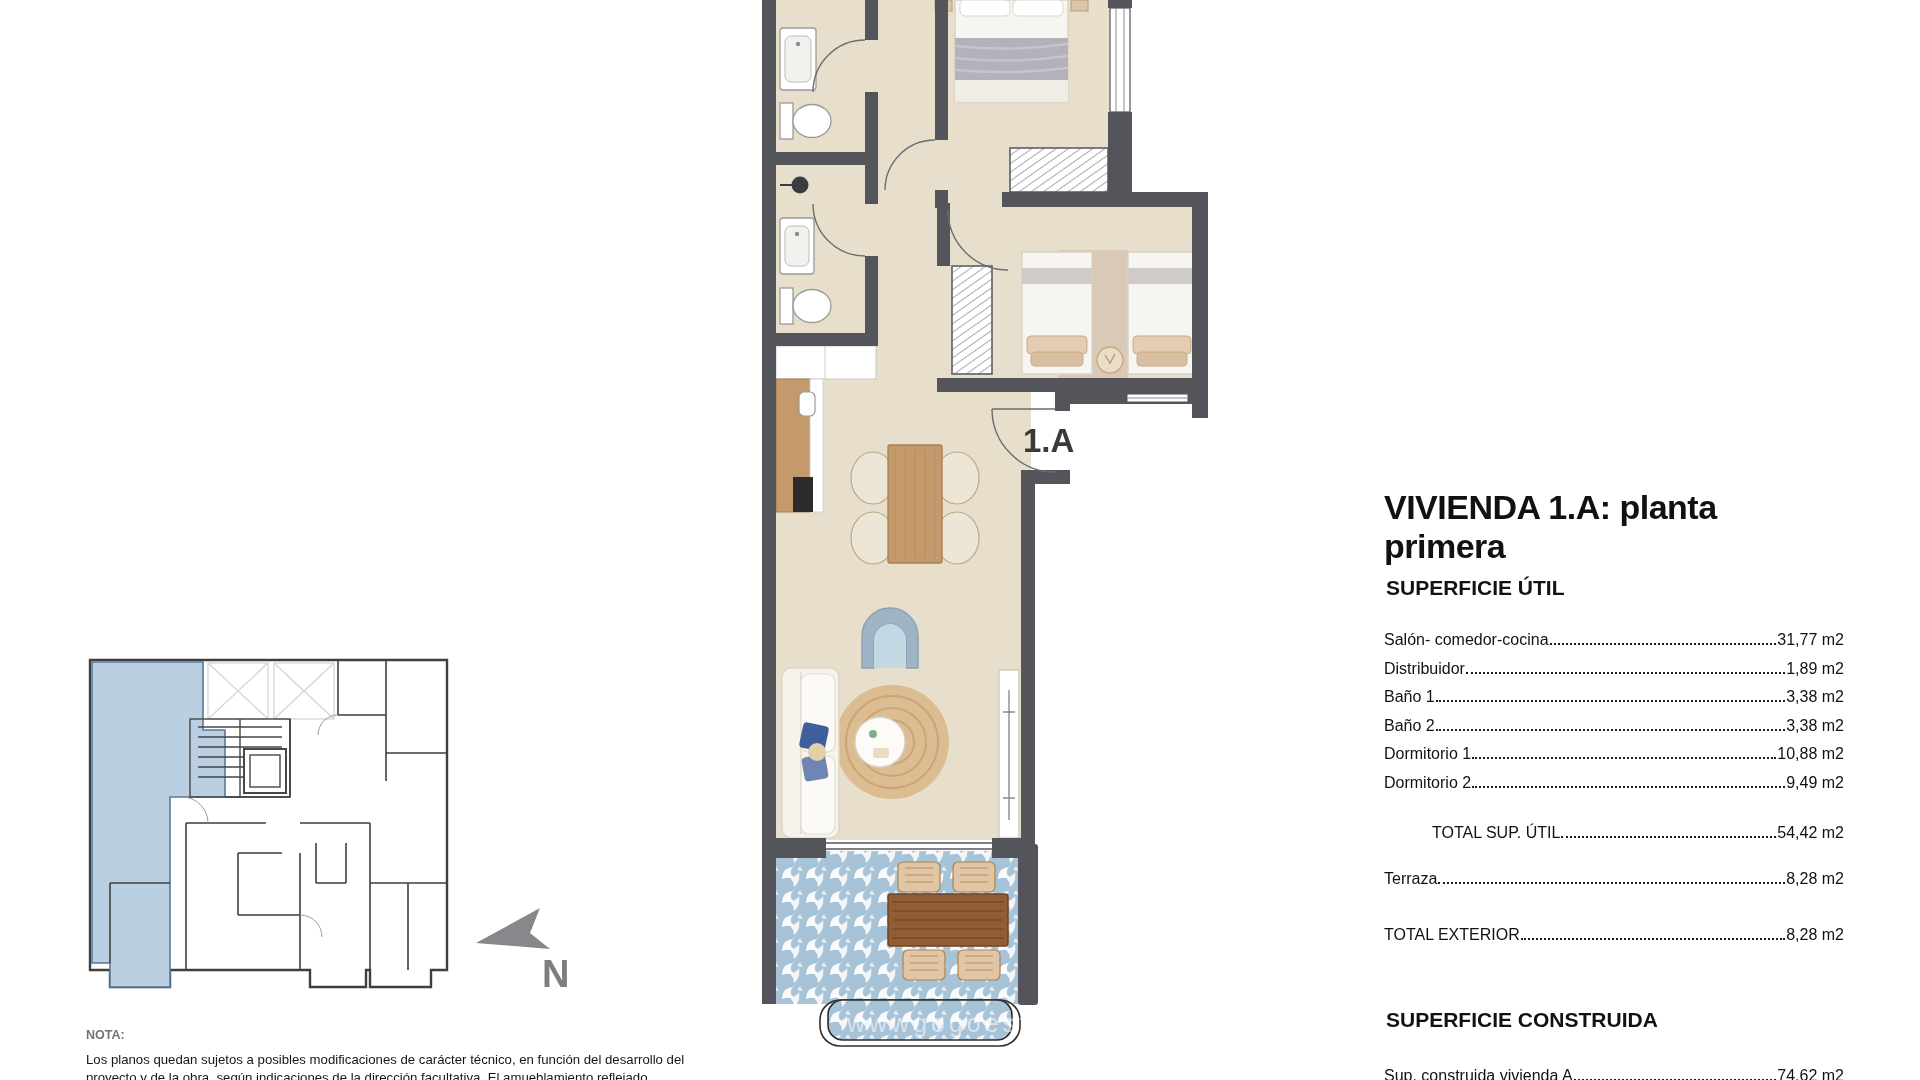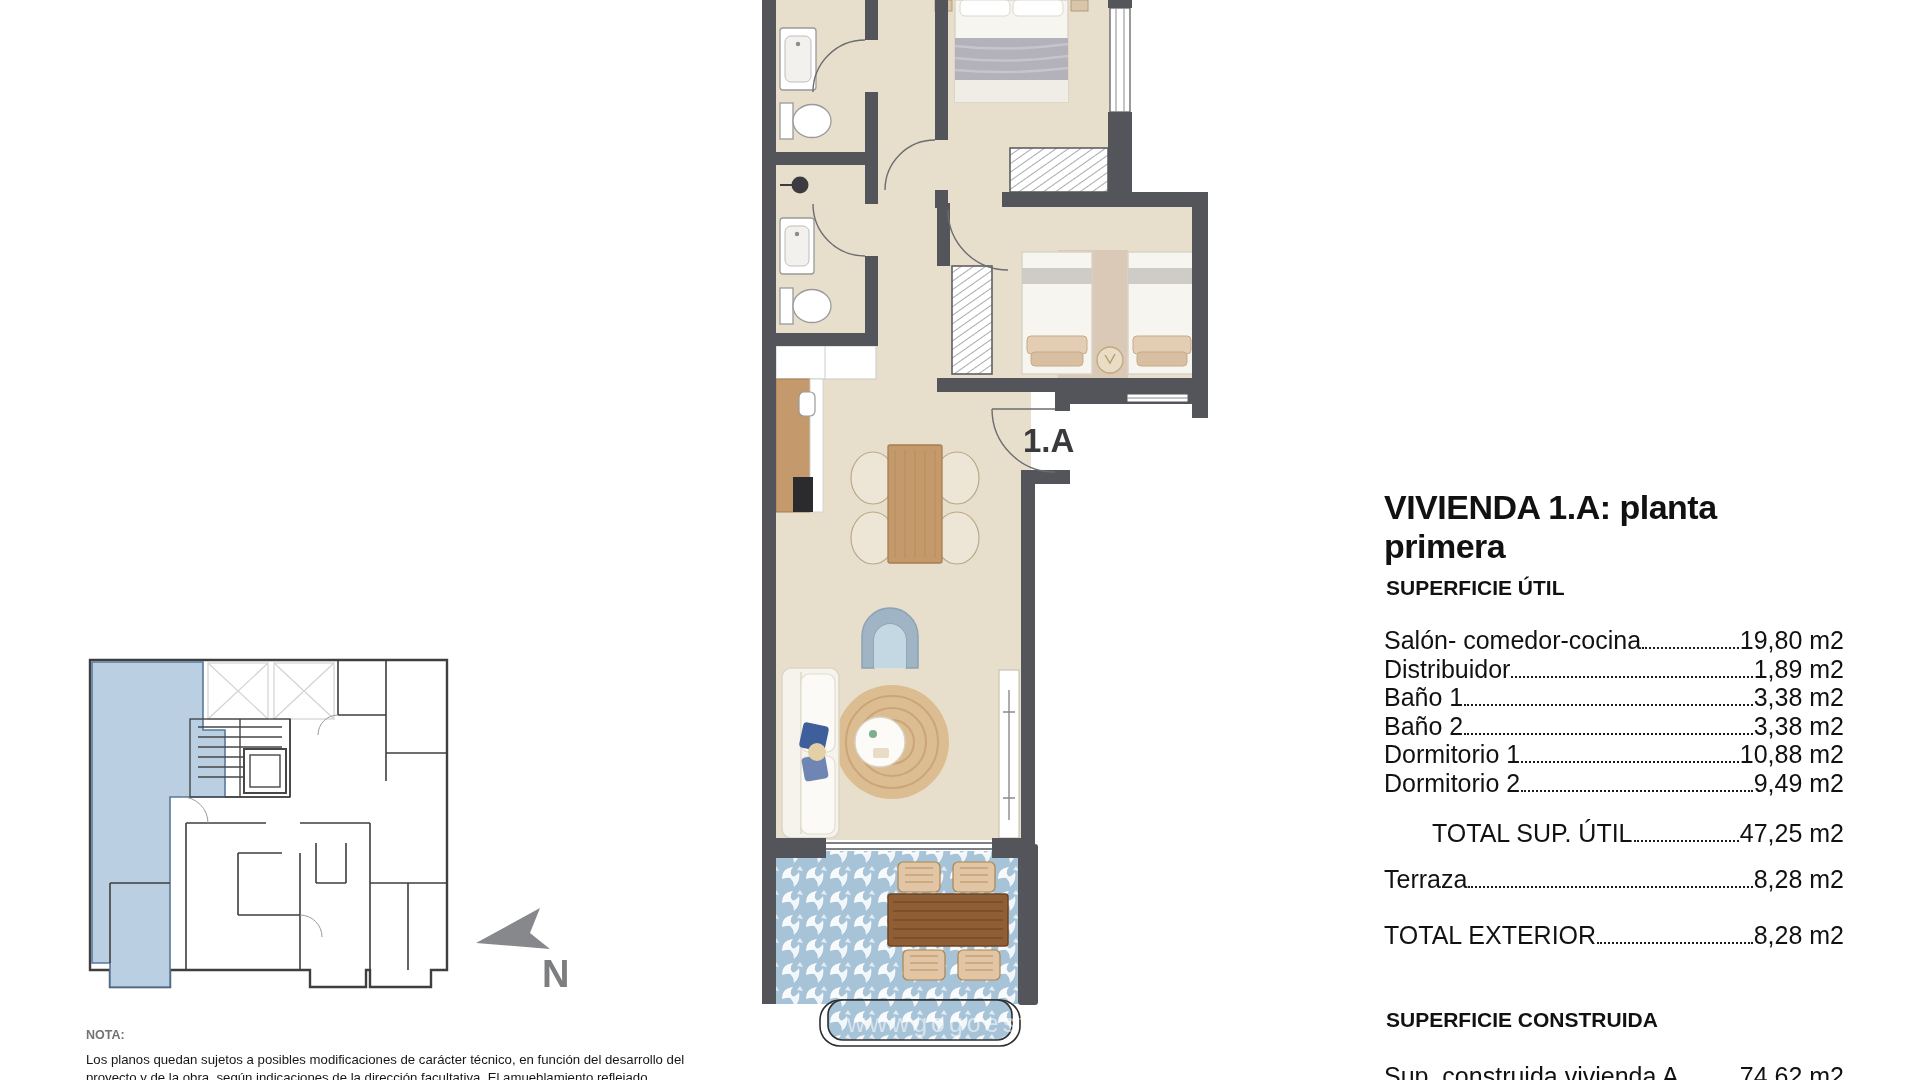--- a/index.html
+++ b/index.html
@@ -6,21 +6,21 @@
   #stage{position:relative;width:1920px;height:1080px;background:#ffffff;overflow:hidden;
          font-family:"Liberation Sans", sans-serif;color:#151515;}
   .abs{position:absolute;}
 
   
   #specs{left:1384px;top:488px;width:460px;}
   #specs h1{font-size:34px;font-weight:700;letter-spacing:-0.5px;margin:0;color:#111;}
   #specs h2{font-size:21px;font-weight:600;margin:10px 0 0 2px;color:#111;}
   #specs h2.construida{margin-top:58px;}
   .rows{margin-top:26px;}
-  .row{display:flex;align-items:baseline;font-size:25px;line-height:28.5px;color:#111;}
+  .row{display:flex;align-items:baseline;font-size:16px;line-height:28.5px;color:#111;}
   .row .lead{flex:1;border-bottom:2.6px dotted #1b1b1b;margin:0 1px 4px 1px;min-width:18px;}
   .row .val{white-space:nowrap;}
   .row.total{margin-top:22px;margin-left:48px;}
   .row.terraza{margin-top:17px;}
   .row.exterior{margin-top:28px;}
   .row.constr{margin-top:30px;justify-content:center;}
 
   
   #nota{left:86px;top:1028px;width:640px;height:52px;overflow:hidden;}
   #nota .nh{font-size:12.5px;font-weight:700;color:#737373;}
@@ -289,21 +289,21 @@
   </div>
 
   <div class="abs" id="specs">
     <h1>VIVIENDA 1.A: planta primera</h1>
     <h2>SUPERFICIE ÚTIL</h2>
 
     <div class="rows">
       <div class="row">
         <span>Salón- comedor-cocina</span>
           <span class="lead"></span>
-          <span class="val">19,80 m2</span>
+          <span class="val">31,77 m2</span>
       </div>
       <div class="row">
         <span>Distribuidor</span>
           <span class="lead"></span>
           <span class="val">1,89 m2</span>
       </div>
       <div class="row">
         <span>Baño 1</span>
           <span class="lead"></span>
           <span class="val">3,38 m2</span>
@@ -321,21 +321,21 @@
       <div class="row">
         <span>Dormitorio 2</span>
           <span class="lead"></span>
           <span class="val">9,49 m2</span>
       </div>
     </div>
 
     <div class="row total">
       <span>TOTAL SUP. ÚTIL</span>
         <span class="lead"></span>
-        <span class="val">47,25 m2</span>
+        <span class="val">54,42 m2</span>
     </div>
     <div class="row terraza">
       <span>Terraza</span>
         <span class="lead"></span>
         <span class="val">8,28 m2</span>
     </div>
     <div class="row exterior">
       <span>TOTAL EXTERIOR</span>
         <span class="lead"></span>
         <span class="val">8,28 m2</span>

